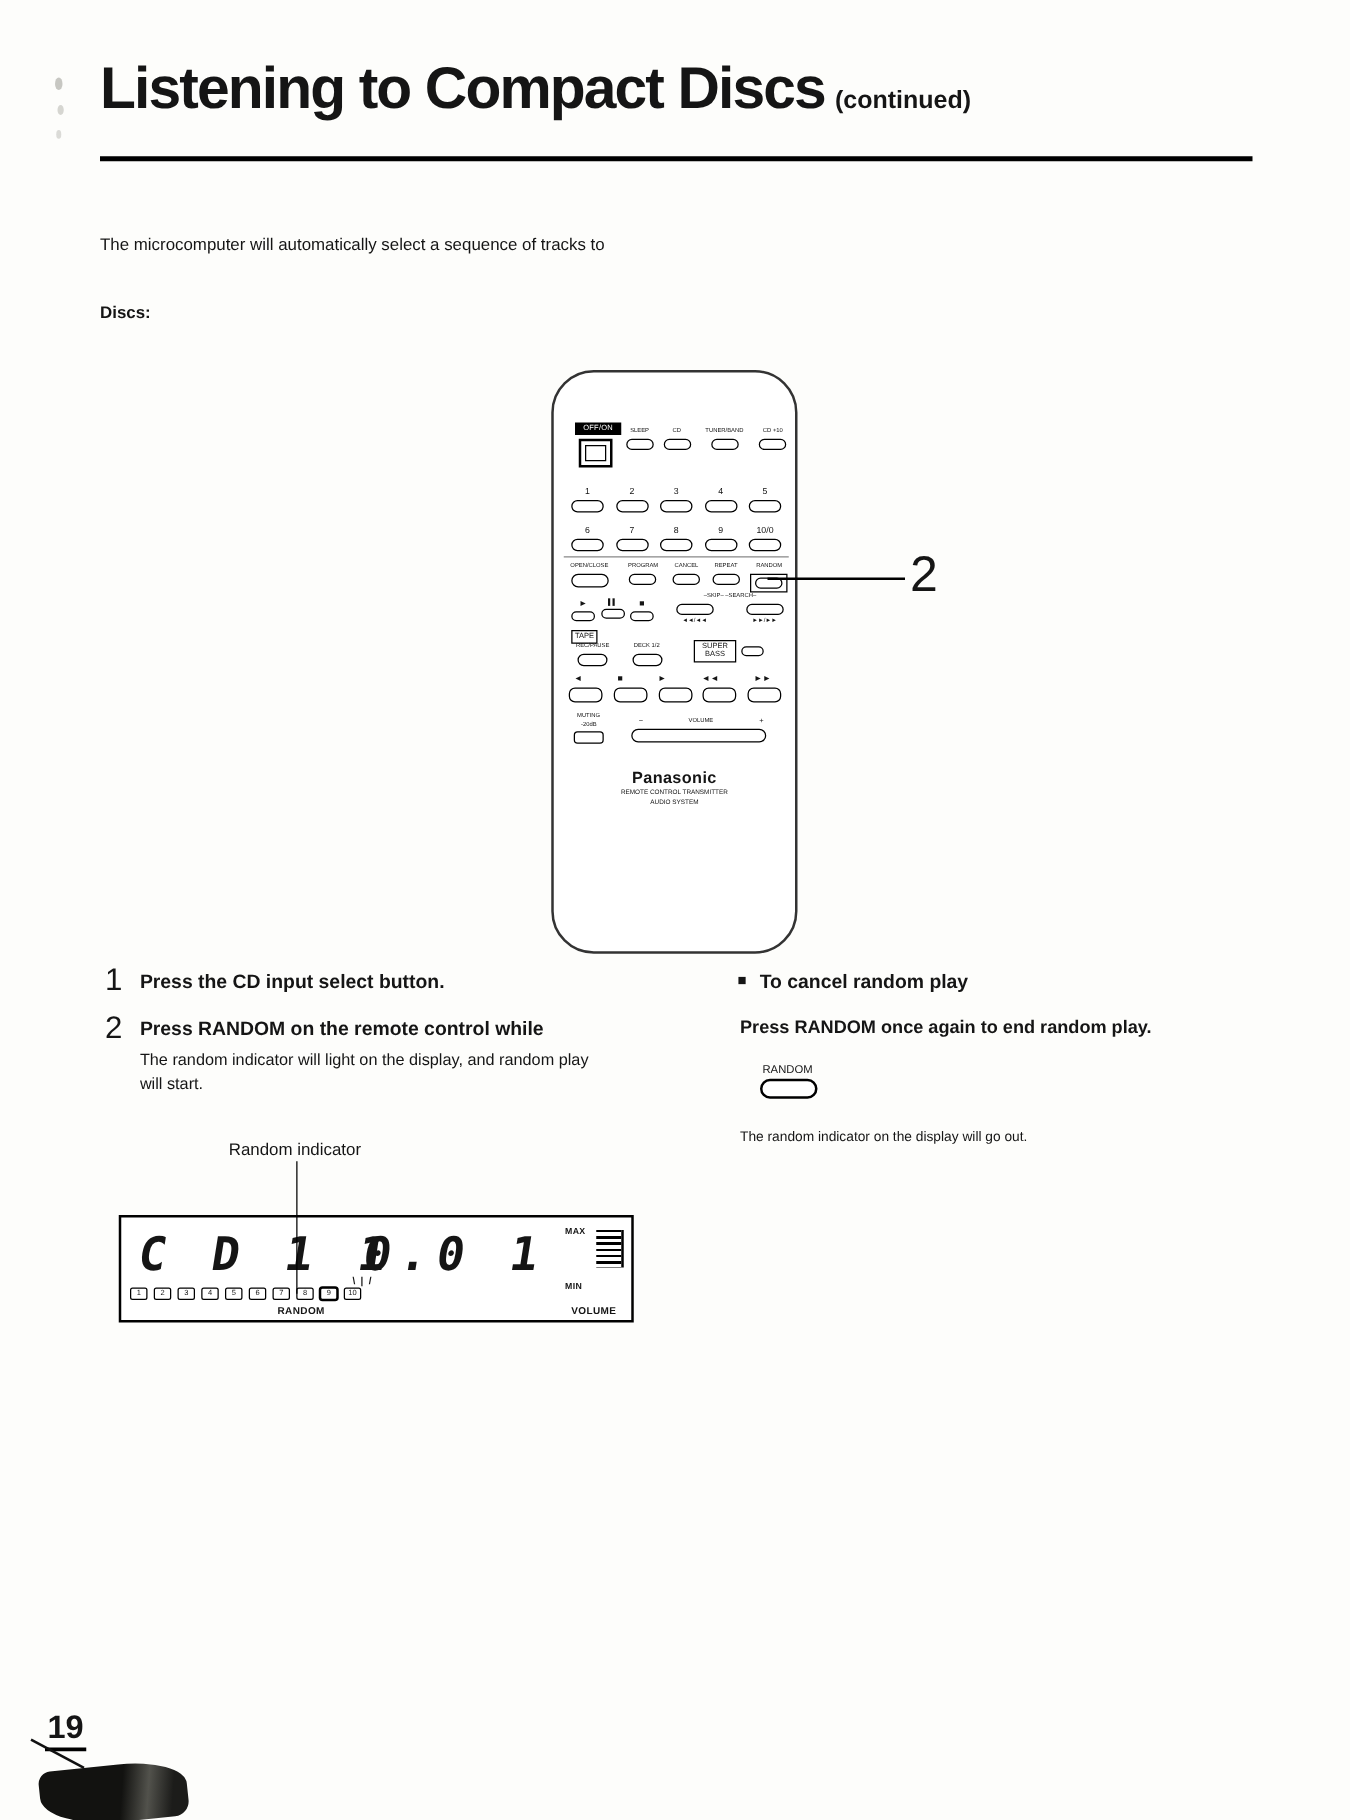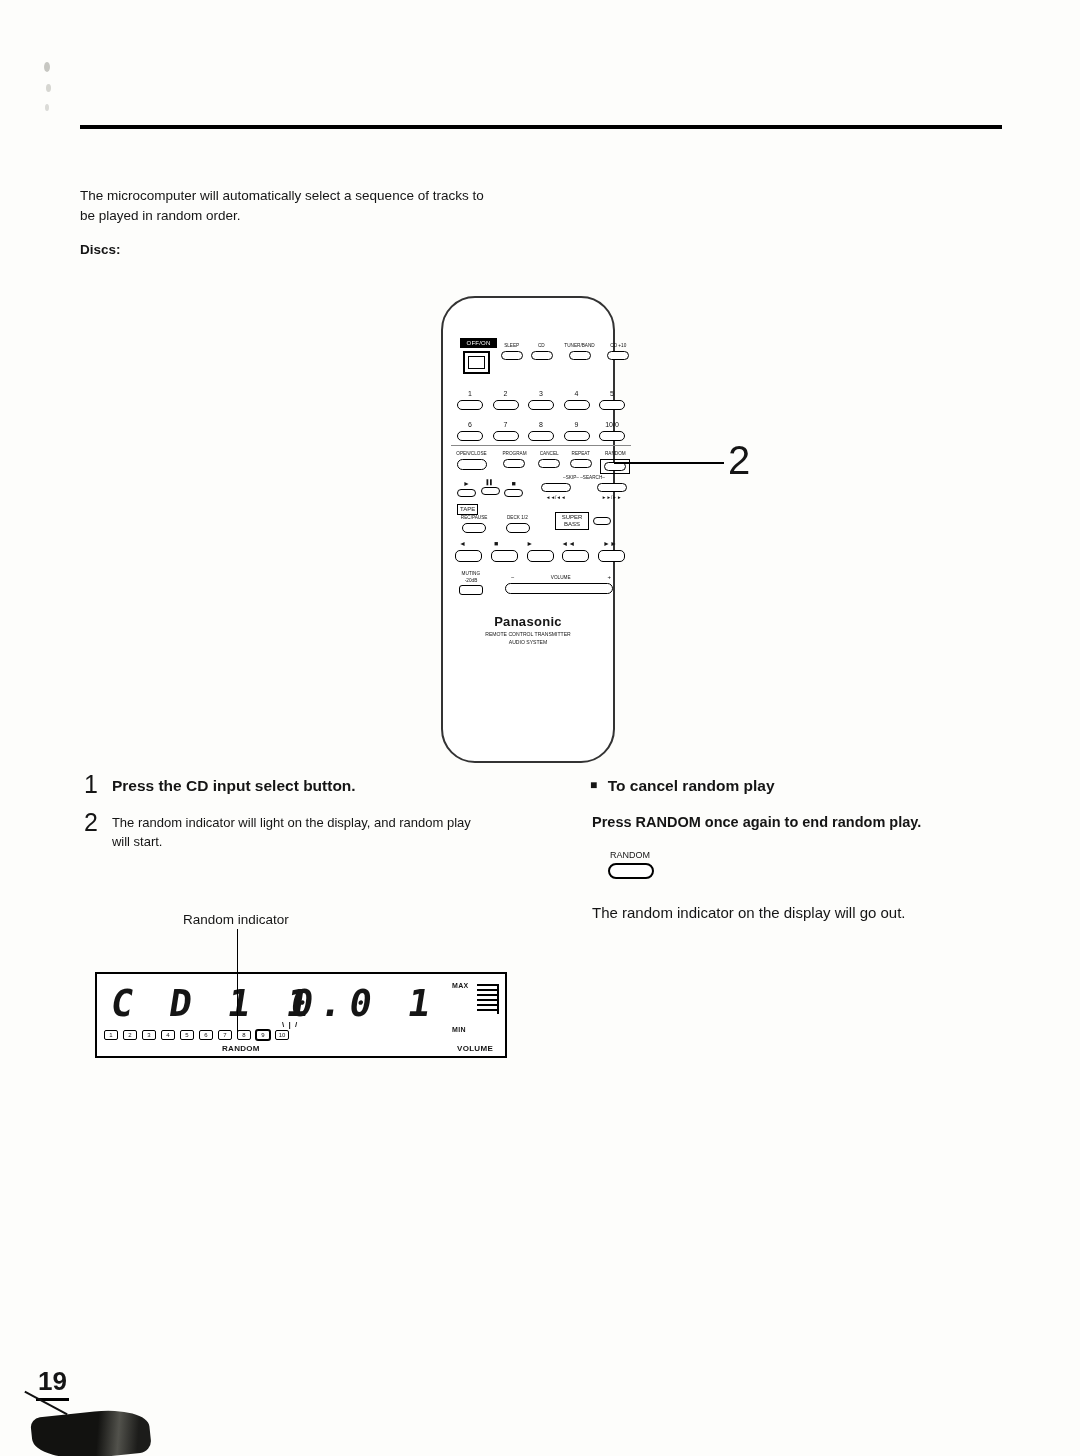--- a/index.html
+++ b/index.html
@@ -66,31 +66,33 @@
 </style>
 </head>
 <body>
 
 <div class="page">
 
   <div class="abs smudge" style="left:44px;top:62px;width:6px;height:10px;opacity:.55"></div>
   <div class="abs smudge" style="left:46px;top:84px;width:5px;height:8px;opacity:.4"></div>
   <div class="abs smudge" style="left:45px;top:104px;width:4px;height:7px;opacity:.35"></div>
 
+  <div class="abs title" style="left:80px;top:42px">
+    <span>Listening to Compact Discs</span><span class="title-suffix">(continued)</span>
+  </div>
 
   <div class="abs toprule" style="left:80px;top:125px;width:922px;height:4px"></div>
 
   <div class="abs bt" style="left:80px;top:186px;width:470px">
     <div>The microcomputer will automatically select a sequence of tracks to</div>
-    <div>be played in random order.</div>
   </div>
 
   <div class="abs bt bold" style="left:80px;top:240px">Discs:</div>
 
-  <div class="abs remote" style="left:441px;top:296px;width:174px;height:467px">
+  <div class="abs remote" style="left:441px;top:296px;width:197px;height:467px">
 
     <div class="rr power-label" style="left:17px;top:40px;width:37px;height:10px">OFF/ON</div>
     <div class="rr power-btn" style="left:20px;top:53px;width:27px;height:23px">
       <div class="power-inner"></div>
     </div>
 
     <div class="rr pillrow" style="left:58px;top:44px;width:128px">
       <div class="cell">
         <span class="lbl sm">SLEEP</span>
         <div class="oval" style="width:22px;height:9px"></div>
@@ -267,36 +269,37 @@
   <div class="abs callout" style="left:728px;top:438px">2</div>
 
   <div class="abs" style="left:84px;top:772px;display:flex;gap:14px">
     <span class="stepnum">1</span>
     <span class="steptext" style="margin-top:4px">Press the CD input select button.</span>
   </div>
 
   <div class="abs" style="left:84px;top:810px;display:flex;gap:14px">
     <span class="stepnum">2</span>
     <div>
+      <div class="steptext" style="margin-top:4px">Press RANDOM on the remote control while</div>
       <div class="stepdetail" style="margin-top:4px">The random indicator will light on the display, and random play</div>
       <div class="stepdetail">will start.</div>
     </div>
   </div>
 
   <div class="abs" style="left:183px;top:912px;font-size:13.5px">Random indicator</div>
   <div class="abs" style="left:237px;top:929px;height:106px;border-left:1.5px solid #000;z-index:4"></div>
 
   <div class="abs" style="left:590px;top:776px">
     <span class="bullet">■</span>
     <span class="steptext">To cancel random play</span>
   </div>
   <div class="abs" style="left:592px;top:814px;font-size:14.5px;font-weight:700">Press RANDOM once again to end random play.</div>
   <div class="abs" style="left:610px;top:850px;font-size:9px">RANDOM</div>
   <div class="abs rc-oval" style="left:608px;top:863px;width:46px;height:16px"></div>
-  <div class="abs" style="left:592px;top:904px;font-size:15px">The random indicator on the display will go out.</div>
+  <div class="abs" style="left:592px;top:904px;font-size:11px">The random indicator on the display will go out.</div>
 
   <div class="abs dispbox" style="left:95px;top:972px;width:412px;height:86px">
     <div class="abs seg" style="left:14px;top:8px">C D 1 1</div>
     <div class="abs seg" style="left:194px;top:8px">0.0 1</div>
 
     <div class="abs" style="left:7px;top:56px;display:flex;gap:5px">
       <div class="disc">1</div>
       <div class="disc">2</div>
       <div class="disc">3</div>
       <div class="disc">4</div>

